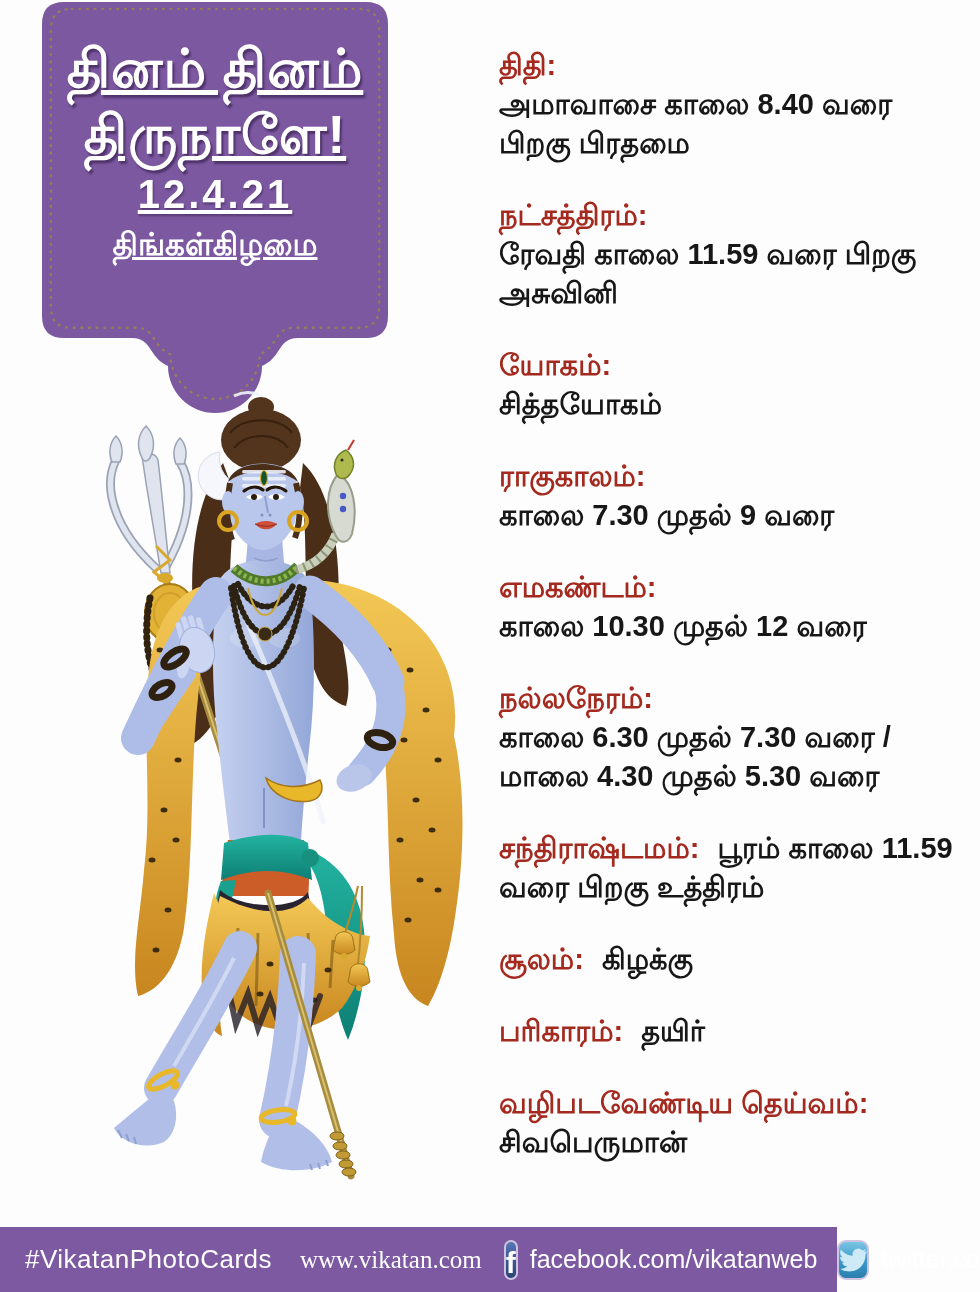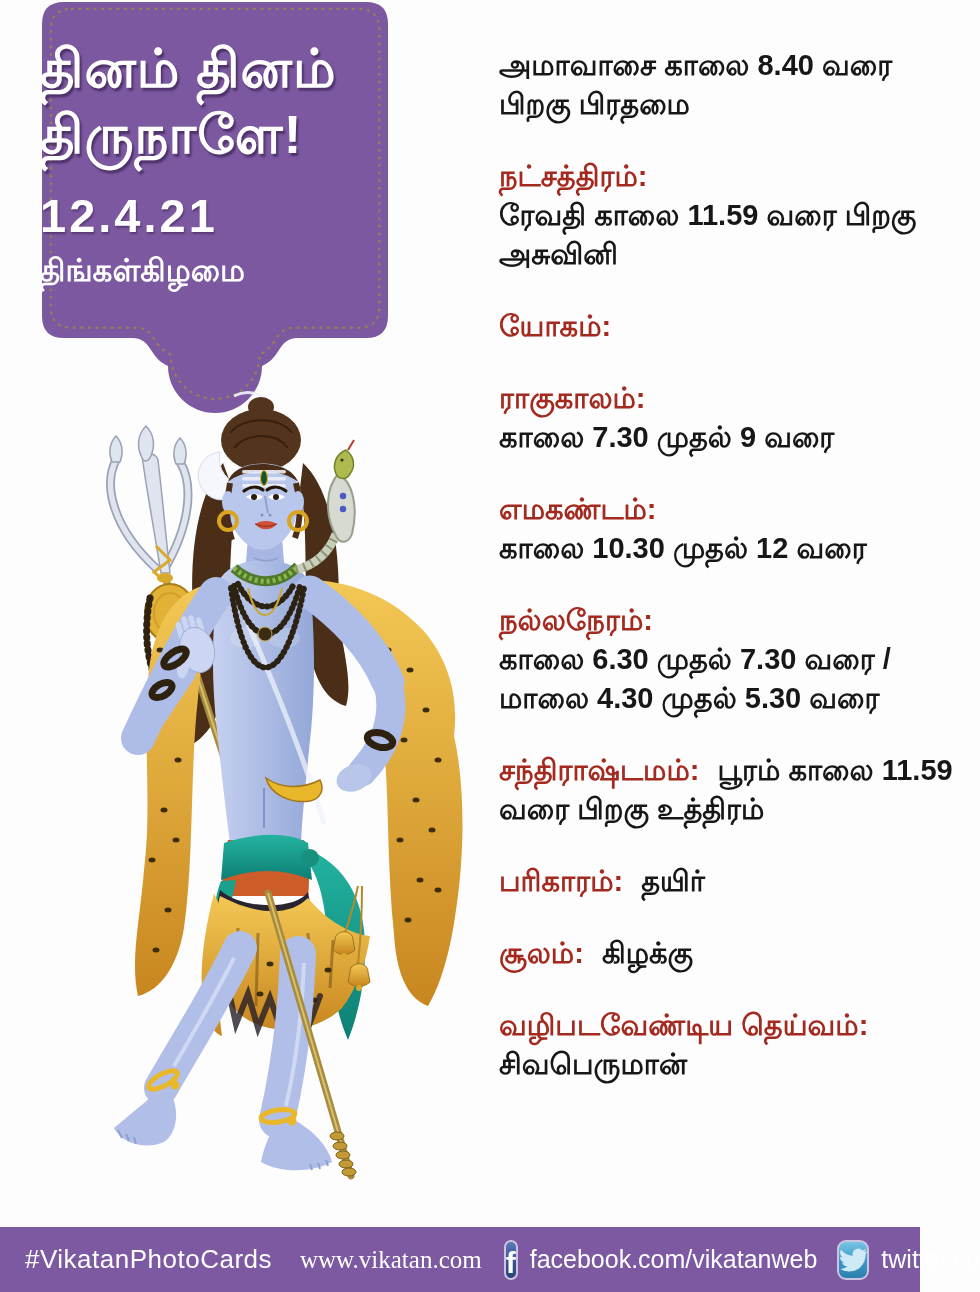--- a/index.html
+++ b/index.html
@@ -2,40 +2,40 @@
 <html><head>
 <meta charset="utf-8">
 <style>
   html,body{margin:0;padding:0;}
   #card{position:relative;width:980px;height:1292px;background:#fdfdfe;overflow:hidden;
         font-family:"Liberation Sans",sans-serif;}
 
   
   .badge{position:absolute;left:40px;top:0;width:350px;height:425px;}
   .badge svg{position:absolute;left:0;top:0;}
-  .badge-text{position:absolute;left:0;right:0;top:36px;text-align:left;color:#fff;}
+  .badge-text{position:absolute;left:0;right:0;top:36px;text-align:center;color:#fff;text-decoration:underline;}
   .badge-title{font-size:53px;font-weight:bold;line-height:66px;
                text-shadow:2px 3px 2px rgba(42,20,62,.55);letter-spacing:1px;}
-  .badge-date{font-size:47px;font-weight:bold;margin-top:20px;letter-spacing:3px;
+  .badge-date{font-size:40px;font-weight:bold;margin-top:4px;letter-spacing:3px;
               text-shadow:1px 2px 2px rgba(42,20,62,.45);}
   .badge-month{font-size:31px;font-weight:bold;margin-top:16px;}
   .badge-weekday{font-size:31px;font-weight:bold;margin-top:10px;}
 
   
   .content{position:absolute;left:499px;top:46px;width:466px;}
   .section{margin-bottom:33px;font-weight:bold;font-size:29px;line-height:39px;color:#171717;}
   .section .lbl{color:#a42a1f;display:block;}
   .section.inline .lbl{display:inline;margin-right:10px;}
   .section .val{color:#171717;text-align:right;}
 
   
   .shiva{position:absolute;left:58px;top:388px;}
 
   
-  .footer{position:absolute;left:0;top:1227px;width:920px;height:65px;background:#7c59a0;
+  .footer{position:absolute;left:0;top:1227px;width:837px;height:65px;background:#7c59a0;
           display:flex;align-items:center;color:#fff;}
   .footer .hashtag{margin-left:25px;font-size:26px;letter-spacing:.5px;}
   .footer .logo{margin-left:16px;margin-top:-8px;}
   .footer .site{margin-left:12px;font-size:25px;font-family:Liberation Serif, serif;}
   .fb-icon{margin-left:22px;width:40px;height:40px;border-radius:9px;
            background:linear-gradient(#5a79b5 0%,#3b5998 45%,#2d4373 100%);
            border:2px solid #cfc3e2;display:flex;align-items:center;justify-content:center;
            box-sizing:border-box;}
   .fb-icon span{color:#fff;font-size:30px;font-weight:bold;line-height:30px;margin-top:6px;}
   .tw-icon{margin-left:20px;width:40px;height:40px;border-radius:9px;
@@ -304,52 +304,54 @@
       <path d="M197 136 C203 132 213 132 219 136 C213 143 203 143 197 136 Z" fill="#cf4f38"></path>
       <path d="M197 136 C205 139 211 139 219 136" stroke="#8e2f1e" stroke-width="1" fill="none"></path>
       <circle cx="170" cy="133" r="9" fill="none" stroke="#d9a520" stroke-width="4"></circle>
       <circle cx="240" cy="133" r="9" fill="none" stroke="#d9a520" stroke-width="4"></circle>
       <path d="M196 170 C204 174 212 174 220 170" stroke="#8fa0cf" stroke-width="1.5" fill="none"></path>
     </g>
   </svg>
 
   <div class="content">
     <div class="section">
+      <span class="lbl">திதி:</span>
       <span class="val">அமாவாசை காலை 8.40 வரை பிறகு பிரதமை</span>
     </div>
     <div class="section">
       <span class="lbl">நட்சத்திரம்:</span>
       <span class="val">ரேவதி காலை 11.59 வரை பிறகு அசுவினி</span>
     </div>
     <div class="section">
       <span class="lbl">யோகம்:</span>
+      <span class="val">சித்தயோகம்</span>
     </div>
     <div class="section">
       <span class="lbl">ராகுகாலம்:</span>
       <span class="val">காலை 7.30 முதல் 9 வரை</span>
     </div>
     <div class="section">
       <span class="lbl">எமகண்டம்:</span>
       <span class="val">காலை 10.30 முதல் 12 வரை</span>
     </div>
     <div class="section">
       <span class="lbl">நல்லநேரம்:</span>
       <span class="val">காலை 6.30 முதல் 7.30 வரை / மாலை 4.30 முதல் 5.30 வரை</span>
     </div>
     <div class="section inline">
       <span class="lbl">சந்திராஷ்டமம்:</span>
       <span class="val">பூரம் காலை 11.59 வரை பிறகு உத்திரம்</span>
     </div>
     <div class="section inline">
+      <span class="lbl">சூலம்:</span>
+      <span class="val">கிழக்கு</span>
+    </div>
+    <div class="section inline">
       <span class="lbl">பரிகாரம்:</span>
       <span class="val">தயிர்</span>
-    </div>
-    <div class="section inline">
-      <span class="lbl">சூலம்:</span>
-      <span class="val">கிழக்கு</span>
     </div>
     <div class="section">
       <span class="lbl">வழிபடவேண்டிய தெய்வம்:</span>
       <span class="val">சிவபெருமான்</span>
     </div>
   </div>
 
   <div class="footer">
     <span class="hashtag">#VikatanPhotoCards</span>
 

